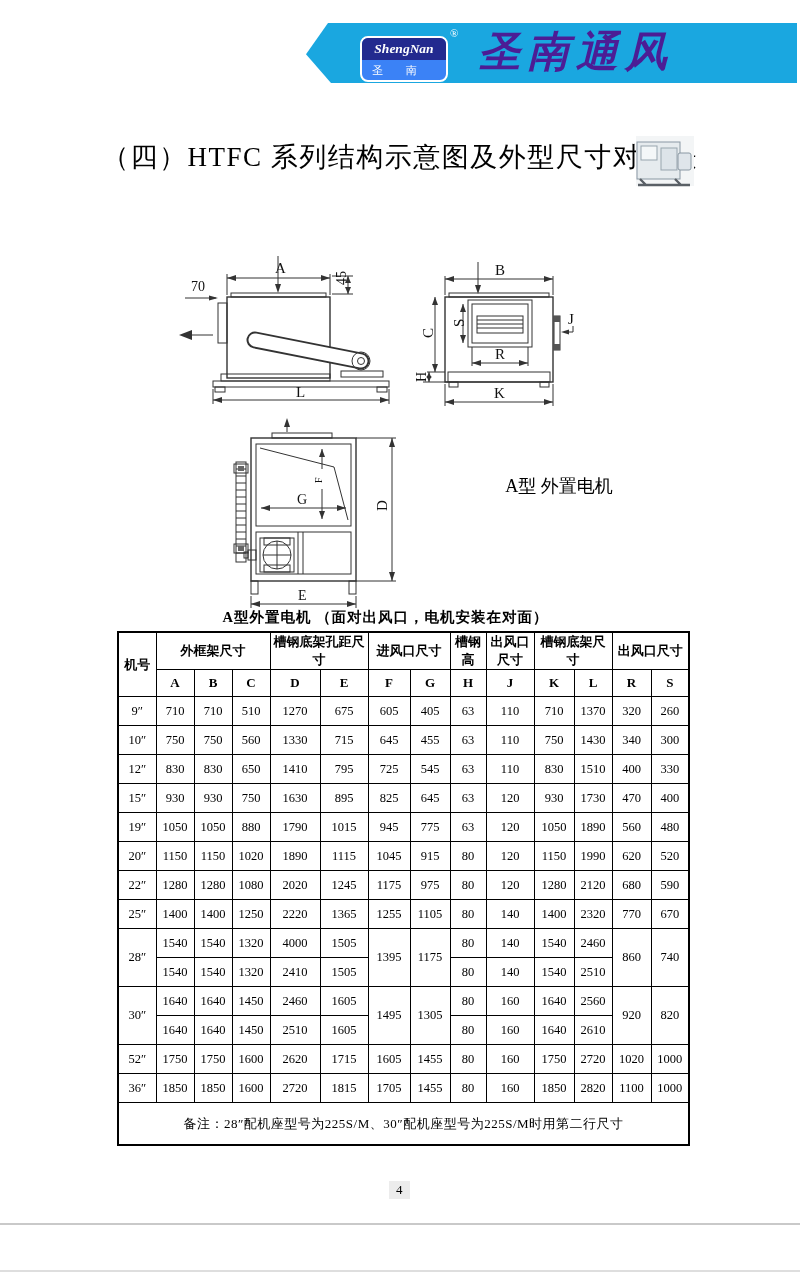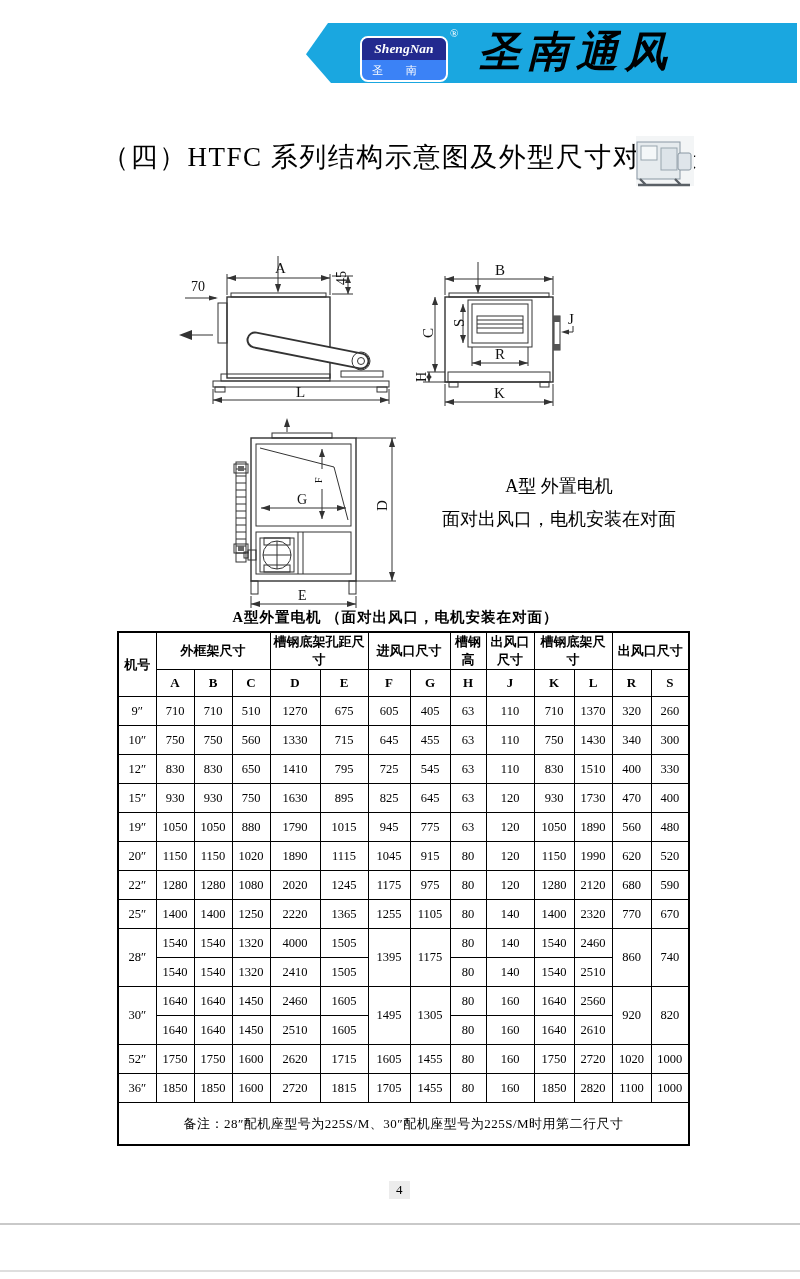--- a/index.html
+++ b/index.html
@@ -9,42 +9,42 @@
   
   .banner{position:absolute;top:23px;left:306px;width:491px;height:60px;background:#1aa7e0;
           clip-path:polygon(0 52%,22px 0,100% 0,100% 100%,25px 100%)}
   .logo{position:absolute;left:54px;top:13px;width:88px;height:46px;border:2px solid #fff;
         border-radius:8px;background:#3b82f6;box-sizing:border-box;overflow:hidden}
   .logo-top{height:22px;background:#232a8f;color:#fff;text-align:center;font-weight:bold;
             font-style:italic;font-size:13.5px;line-height:22px}
   .logo-bot{height:20px;color:#fff;font-size:11px;line-height:20px;
             letter-spacing:10px;text-indent:10px}
   .reg{position:absolute;left:144px;top:4px;color:#fff;font-size:11px}
-  .brand{position:absolute;left:172px;top:0;height:60px;line-height:58px;color:#000000;
+  .brand{position:absolute;left:172px;top:0;height:60px;line-height:58px;color:#4c1d95;
          font-size:42px;font-weight:bold;font-style:italic;letter-spacing:7px;white-space:nowrap}
 
   
   .title{position:absolute;left:102px;top:139px;font-size:27px;letter-spacing:1.5px;
          font-weight:500;white-space:nowrap}
 
   
   svg.diag{position:absolute;overflow:visible}
   .ln{stroke:#333;fill:none;stroke-width:1}
   .ln2{stroke:#333;fill:none;stroke-width:1.4}
   .ar{fill:#333;stroke:none}
   text.dim{font-family:"Liberation Serif",serif;font-size:14px;fill:#111}
   text.dimBig{font-family:"Liberation Serif",serif;font-size:15px;fill:#111}
   text.dimSm{font-family:"Liberation Serif",serif;font-size:10px;fill:#111}
   .typeNote{position:absolute;left:416px;top:474px;width:286px;font-size:18px;font-weight:normal;
             font-family:"Liberation Serif",serif}
   .typeNote .l1{text-align:center;margin:0 0 9px 0}
   .typeNote .l2{text-align:center;margin:0;white-space:nowrap}
 
   
-  .caption{position:absolute;left:110px;top:608px;width:571px;text-align:center;
+  .caption{position:absolute;left:100px;top:608px;width:571px;text-align:center;
            font-size:14.5px;font-weight:600;letter-spacing:1px}
   table.dims{position:absolute;left:117px;top:631px;width:571px;border-collapse:collapse;
              table-layout:fixed;font-size:12.5px;border:2px solid #000}
   table.dims th,table.dims td{border:1px solid #000;text-align:center;vertical-align:middle;padding:0}
   table.dims th{font-weight:600;font-size:13px;height:26px}
   table.dims td{height:28px}
   table.dims td.model{font-size:12.5px}
   table.dims td.note{height:41px;font-size:13px;letter-spacing:0.5px}
 
   
@@ -198,21 +198,20 @@
     <polygon class="ar" points="132,188 123,185 123,191"></polygon>
   </g>
   <text class="dim" x="73" y="88">G</text>
   <text class="dimSm" x="92" y="67" transform="rotate(-90 95 64)">F</text>
   <text class="dimBig" x="156" y="96" transform="rotate(-90 159 92)">D</text>
   <text class="dim" x="74" y="184">E</text>
 </svg>
 
 <div class="typeNote">
   <p class="l1">A型 外置电机</p>
-  <p class="l2">面对出风口，电机安装在对面</p>
 </div>
 
 <div class="caption">A型外置电机 （面对出风口，电机安装在对面）</div>
 <table class="dims">
     <colgroup>
       <col style="width: 38px;">
       <col style="width: 38px;">
       <col style="width: 38px;">
       <col style="width: 38px;">
       <col style="width: 50px;">

